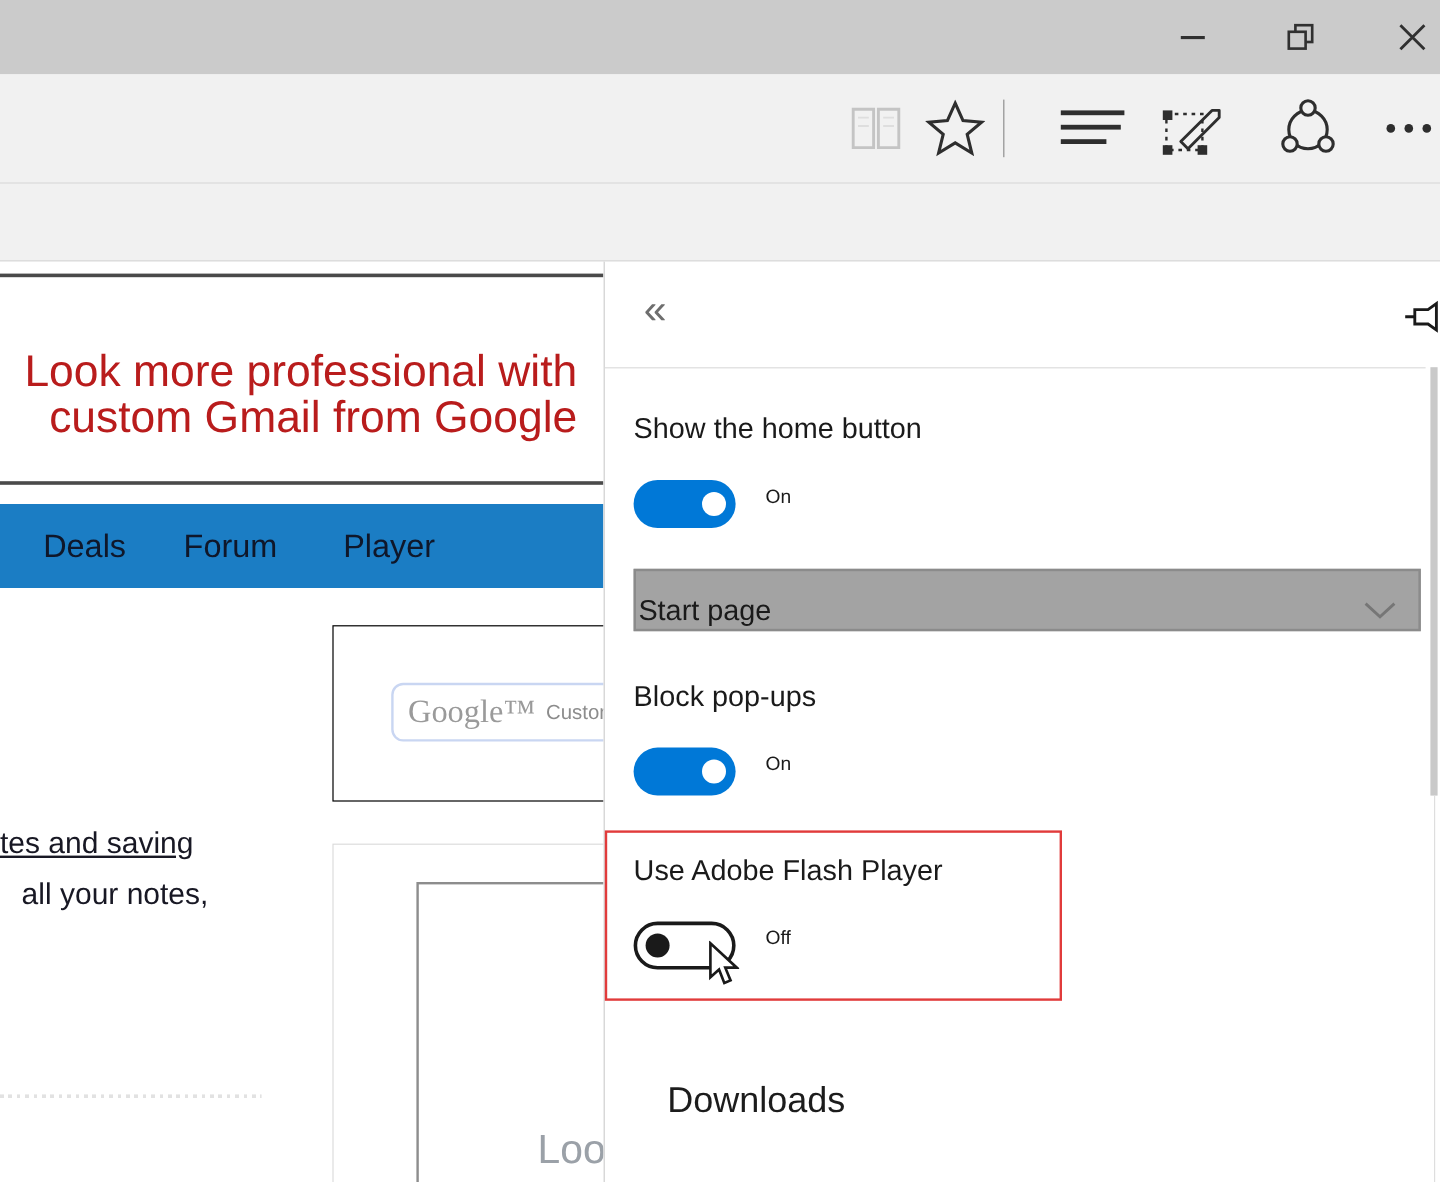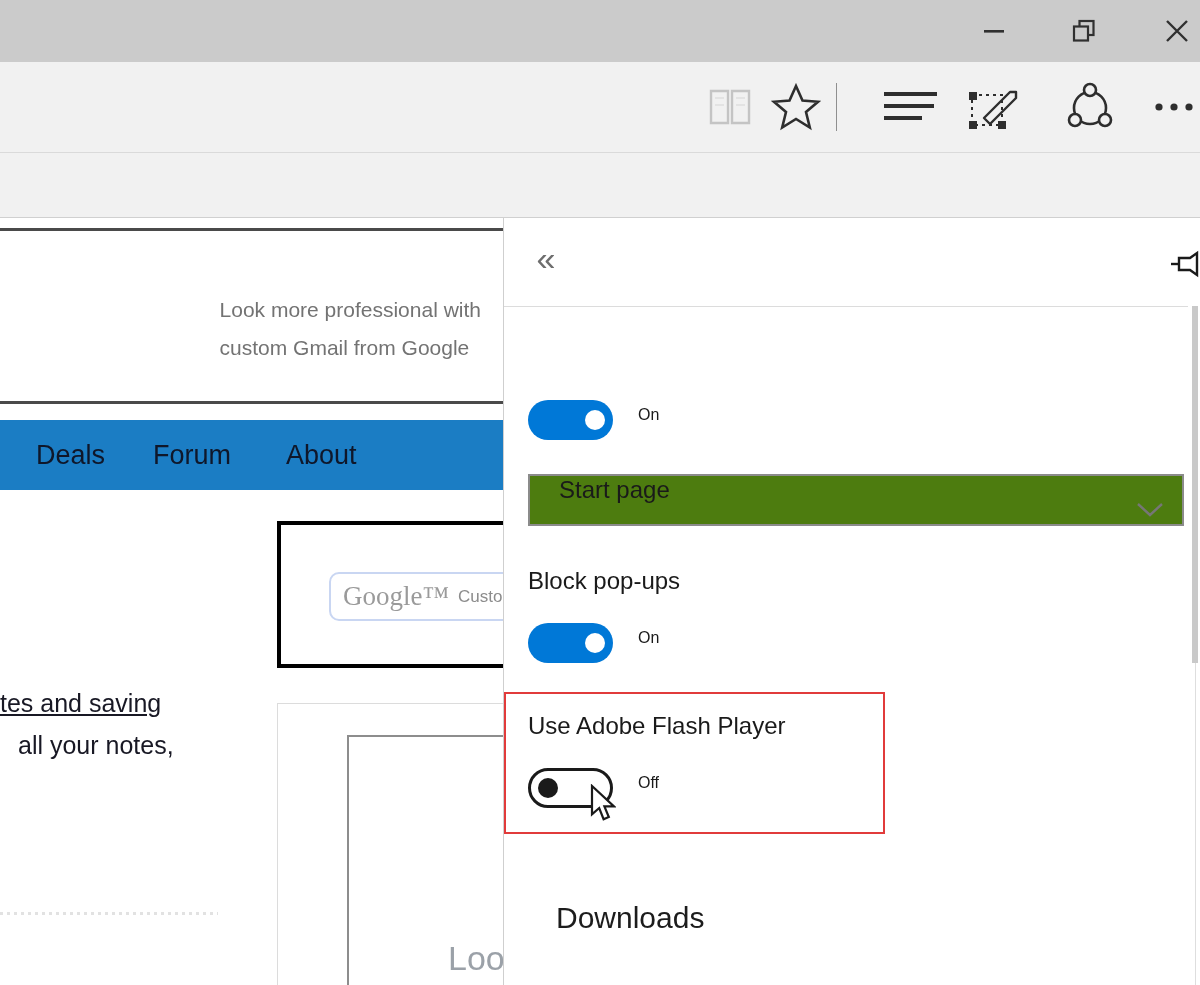--- a/index.html
+++ b/index.html
@@ -15,26 +15,26 @@
   
   #toolbar { left:0; top:62px; width:1200px; height:156px; background:#f1f1f1; border-bottom:1px solid #d0d0d0; }
   #toolbar-row-divider { left:0; top:90px; width:1200px; height:1px; background:#dadada; position:absolute; }
   .tool-icon { position:absolute; top:0; display:flex; align-items:center; justify-content:center; }
   #toolbar-divider { position:absolute; left:836px; top:21px; width:1px; height:48px; background:#8f8f8f; }
 
   
   #page { left:0; top:218px; width:503px; height:767px; background:#fff; overflow:hidden; }
 
   #ad-banner { left:-20px; top:10px; width:523px; height:176px; border-top:3px solid #4a4a4a; border-bottom:3px solid #4a4a4a; }
-  #ad-text { position:absolute; right:22px; top:60px; font-size:21px; line-height:38px; color:#737373; }
+  #ad-text { position:absolute; right:22px; top:60px; text-align:right; font-size:37px; line-height:38px; color:#b91c1c; }
 
   #site-nav { left:0; top:202px; width:503px; height:70px; background:#1b7dc4; }
   .nav-link { position:absolute; top:20px; color:#0f172a; font-size:27px; }
 
-  #search-card { left:277px; top:303px; width:240px; height:147px; border:4px solid #000000; background:#fff; }
+  #search-card { left:277px; top:303px; width:240px; height:147px; border:1px solid #000000; background:#fff; }
   #search-input { position:absolute; left:48px; top:47px; width:200px; height:49px; border:2px solid #c9d6f2; border-radius:10px; background:#fff; display:flex; align-items:center; padding-left:12px; }
   #search-brand { font-family:"Liberation Serif", serif; font-size:27px; color:#9a9a9a; }
   #search-label { font-size:17px; color:#8c8c8c; margin-left:9px; }
 
   .body-text { position:absolute; font-size:25px; color:#181824; }
 
   #card2 { left:277px; top:485px; width:240px; height:300px; border:1px solid #dcdcdc; background:#fff; }
   #inner-box { position:absolute; left:69px; top:31px; width:180px; height:280px; border:2px solid #8d8d8d; }
   #partial-text { position:absolute; left:170px; top:235px; font-size:34px; color:#9ba1a8; }
 
@@ -49,21 +49,21 @@
   #panel-header-divider { position:absolute; left:0px; top:88px; width:684px; height:1px; background:#dcdcdc; }
 
   .setting-label { position:absolute; left:24px; font-size:24px; color:#1a1a1a; }
   .toggle { position:absolute; left:24px; width:85px; height:40px; border-radius:20px; }
   .toggle.on { background:#0078d7; }
   .toggle.on .knob { position:absolute; right:8px; top:10px; width:20px; height:20px; border-radius:50%; background:#fff; }
   .toggle.off { background:#fff; border:3px solid #1a1a1a; }
   .toggle.off .knob { position:absolute; left:7px; top:7px; width:20px; height:20px; border-radius:50%; background:#1a1a1a; }
   .toggle-state { position:absolute; left:134px; font-size:16px; color:#1a1a1a; }
 
-  #start-page-dropdown { position:absolute; left:24px; top:256px; width:656px; height:52px; border:2px solid #8b8b8b; background:#4d7c0f; display:flex; align-items:flex-start; padding-left:29px; font-size:24px; color:#1a1a1a; }
+  #start-page-dropdown { position:absolute; left:24px; top:256px; width:656px; height:52px; border:2px solid #8b8b8b; background:#a3a3a3; display:flex; align-items:flex-end; padding-left:2px; font-size:24px; color:#1a1a1a; }
   #dropdown-chevron { position:absolute; right:18px; top:19px; }
 
   #flash-highlight { position:absolute; left:0px; top:474px; width:381px; height:142px; border:2px solid #e13b3b; }
 
   #downloads-heading { position:absolute; left:24px; top:683px; font-size:30px; color:#1c1c1c;margin-left:28px; }
 
   #scrollbar-thumb { position:absolute; left:688px; top:88px; width:6px; height:357px; background:#c9c9c9; }
   #scrollbar-track-line { position:absolute; left:691px; top:445px; width:1px; height:322px; background:#dedede; }
 
   #mouse-cursor { position:absolute; left:86px; top:566px; }
@@ -154,21 +154,21 @@
     <div id="ad-banner" class="abs">
       <div id="ad-text">
         <div>Look more professional with</div>
         <div>custom Gmail from Google</div>
       </div>
     </div>
 
     <div id="site-nav" class="abs">
       <span class="nav-link" style="left:36px;">Deals</span>
       <span class="nav-link" style="left:153px;">Forum</span>
-      <span class="nav-link" style="left:286px;">About</span>
+      <span class="nav-link" style="left:286px;">Player</span>
     </div>
 
     <div id="search-card" class="abs">
       <div id="search-input">
         <span id="search-brand">Google™</span>
         <span id="search-label">Custom</span>
       </div>
     </div>
 
     <div class="body-text" style="left:0px; top:471px;text-decoration:underline;">tes and saving</div>
@@ -188,20 +188,21 @@
 
     <div id="pin-button">
       <svg width="30" height="28" viewBox="0 0 30 28">
         <path d="M1 14 H9" stroke="#1a1a1a" stroke-width="2.4" fill="none"></path>
         <path d="M9 8 H20 L27 3 V25 L20 20 H9 Z" fill="none" stroke="#1a1a1a" stroke-width="2.4" stroke-linejoin="miter"></path>
       </svg>
     </div>
 
     <div id="panel-header-divider"></div>
 
+    <div class="setting-label" style="top:126px;">Show the home button</div>
     <div class="toggle on" style="top:182px;">
       <div class="knob"></div>
     </div>
     <div class="toggle-state" style="top:188px;">On</div>
 
     <div id="start-page-dropdown">
       <span>Start page</span>
       <span id="dropdown-chevron">
         <svg width="28" height="15" viewBox="0 0 28 15">
           <path d="M2 2 L14 13 L26 2" fill="none" stroke="#767676" stroke-width="2.4"></path>

